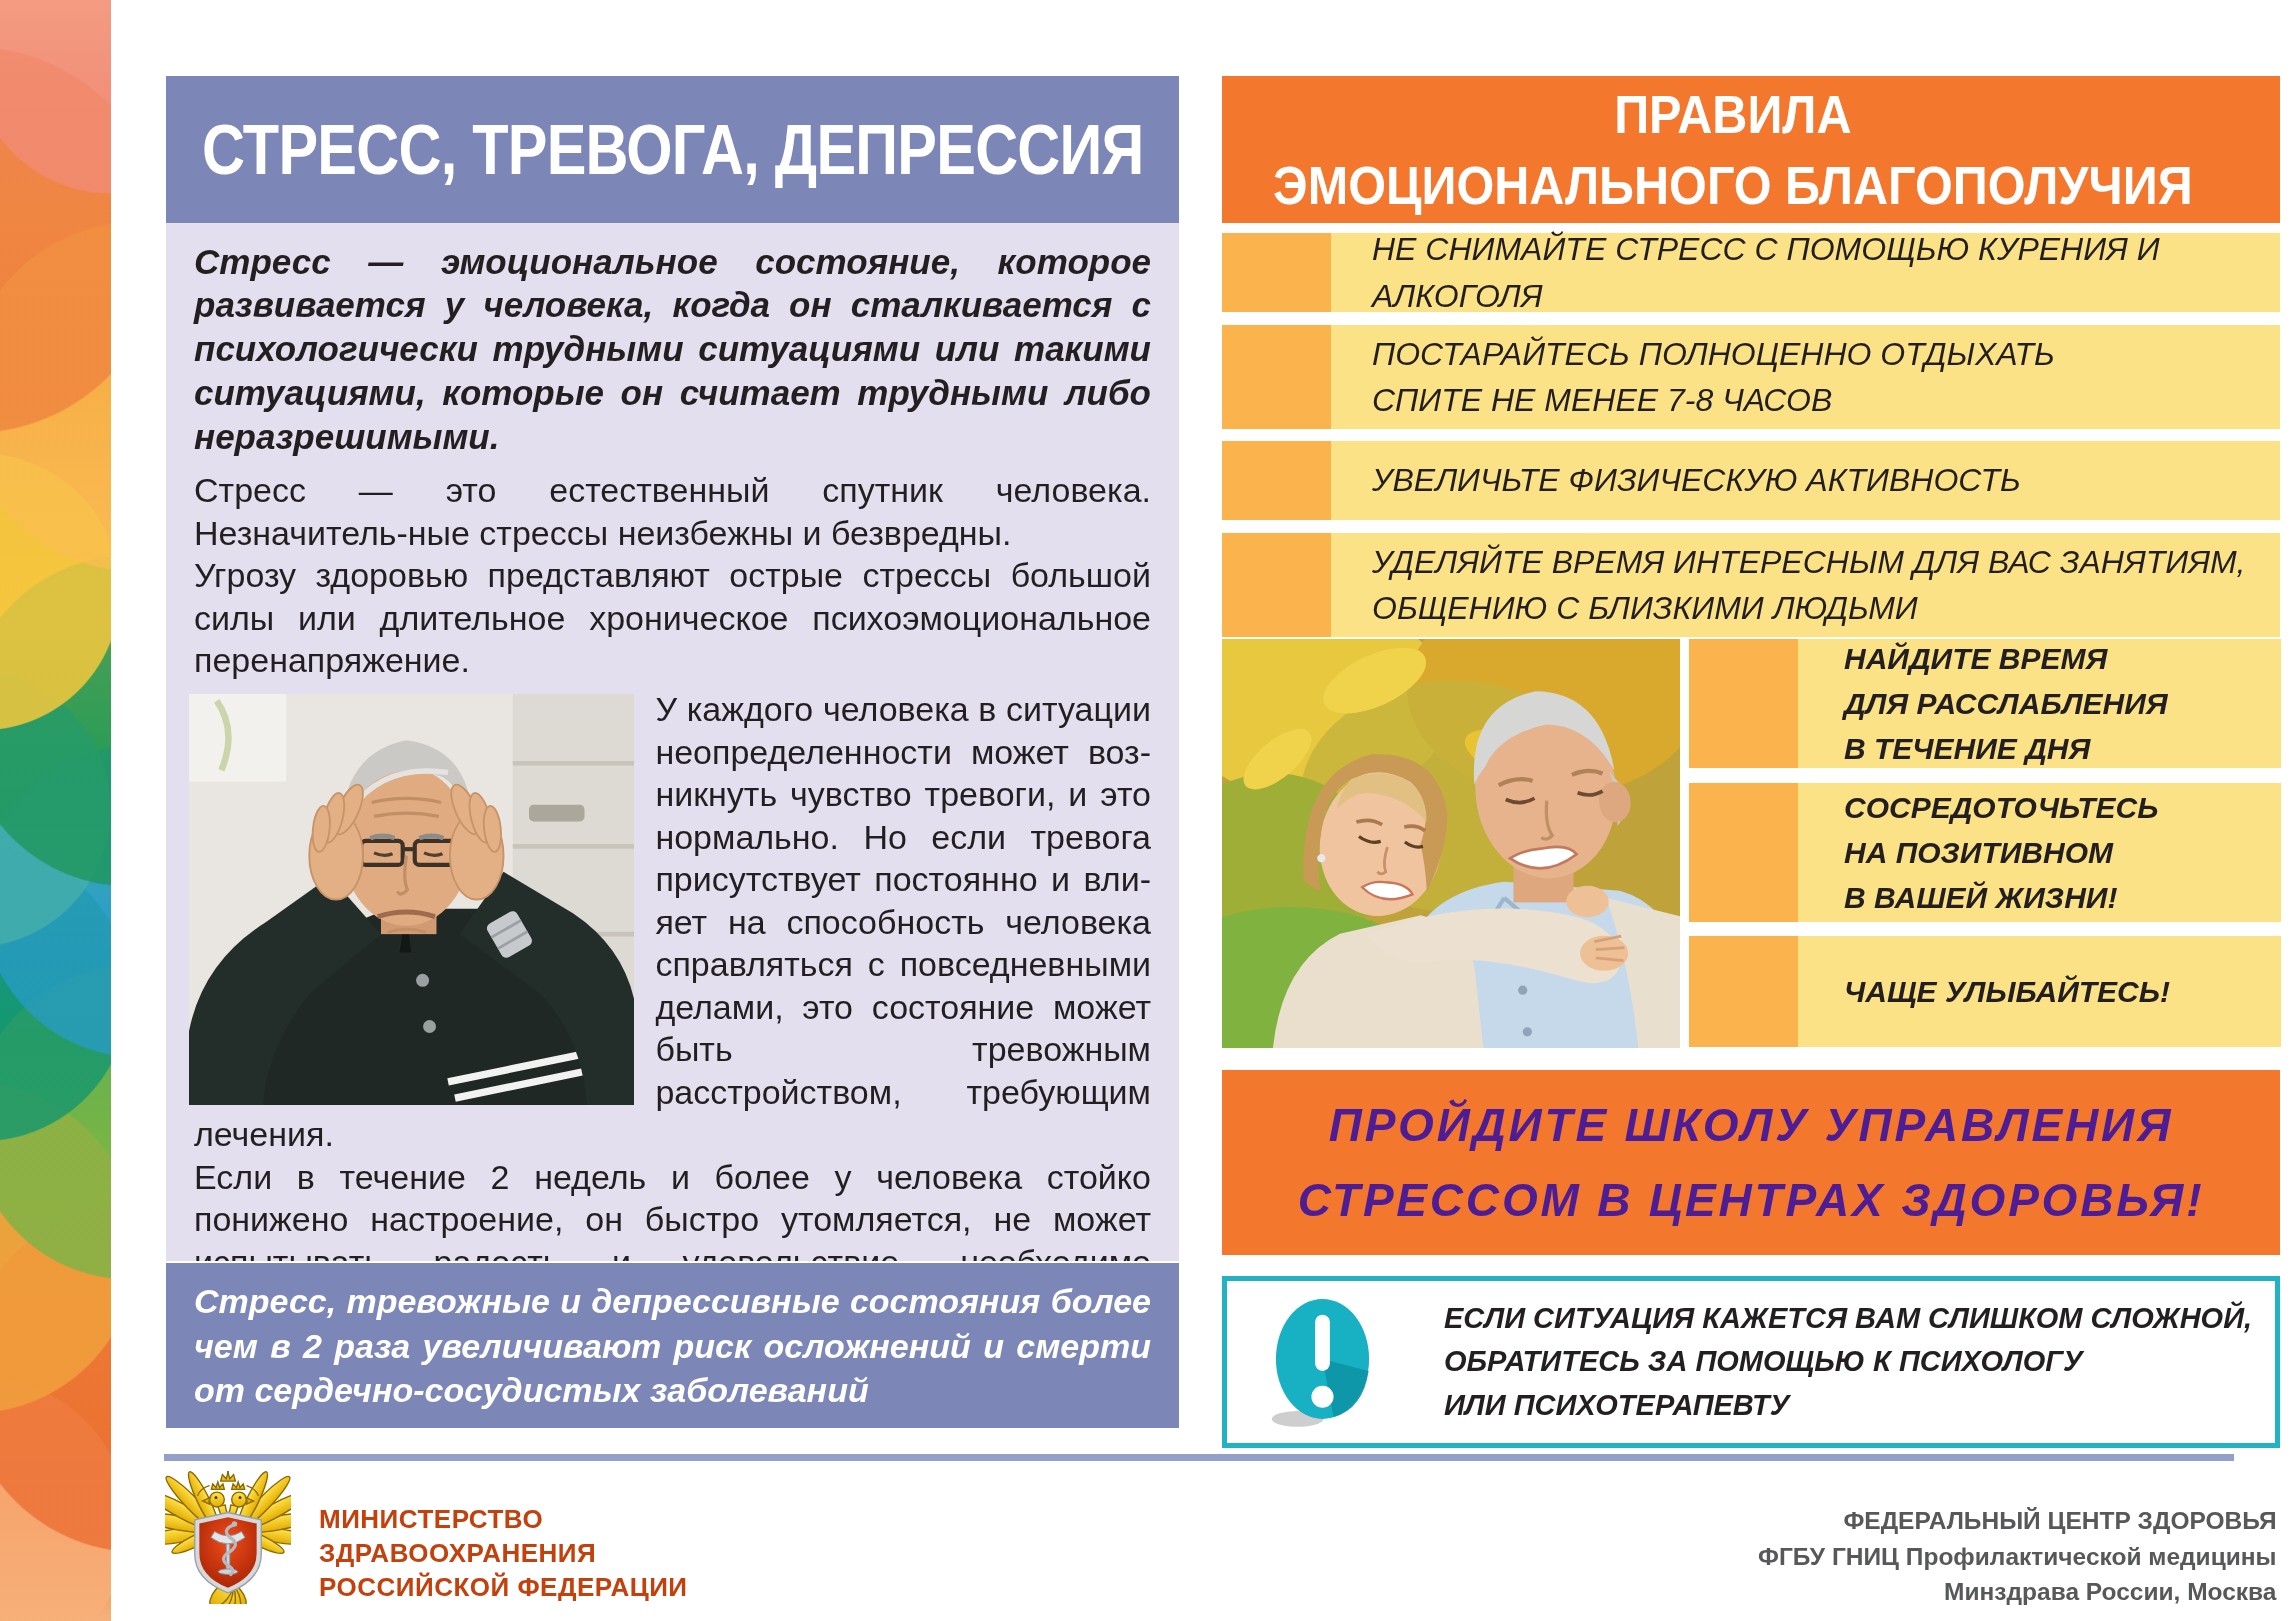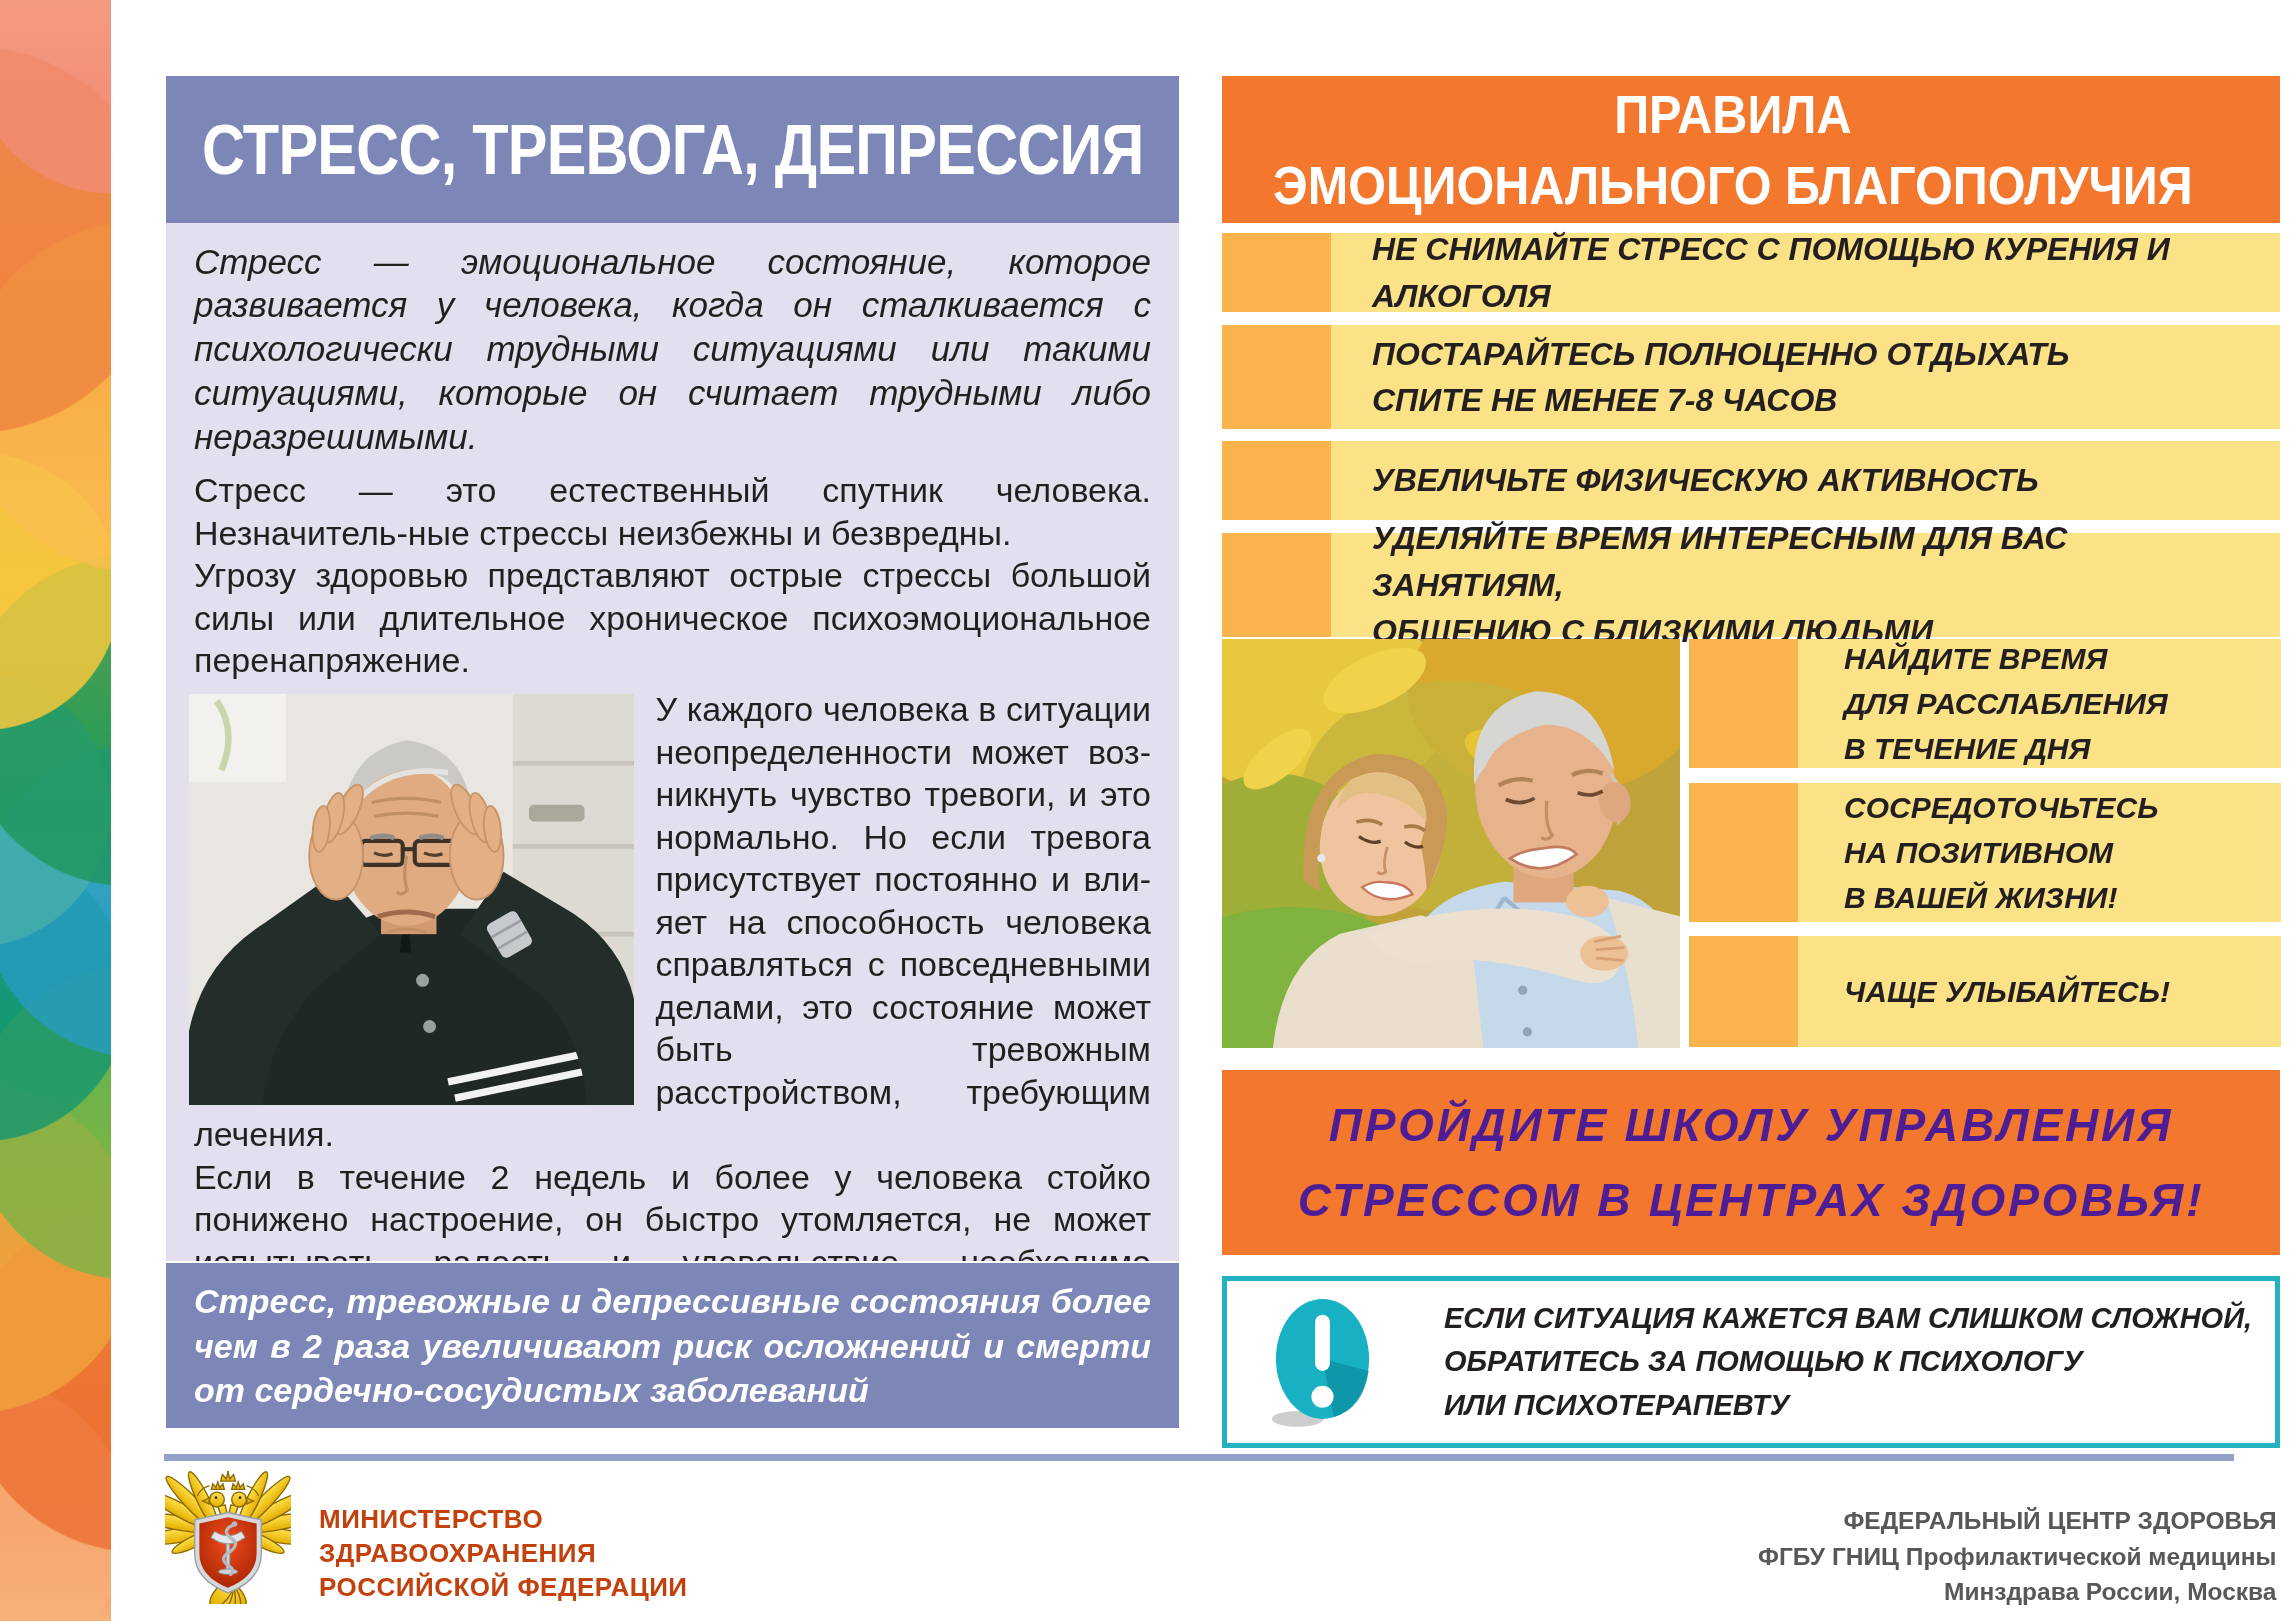--- a/index.html
+++ b/index.html
@@ -29,38 +29,38 @@
                       #e96e35 93%,#f6b27c 100%);
   }
   
   #lp-header{left:166px;top:76px;width:1013px;height:147px;background:#7d87b7;
              display:flex;align-items:center;justify-content:center;}
   #lp-header .t{font-size:70px;font-weight:bold;color:#fff;white-space:nowrap;
                 transform:scaleX(.85);letter-spacing:-0.9px;}
   #lp-body{left:166px;top:223px;width:1013px;height:1038px;background:#e3dfee;
            padding:16.6px 28px 0 28px;box-sizing:border-box;overflow:hidden;
            font-size:34px;line-height:1.25;}
-  #lp-body .intro{font-weight:normal;font-style:italic;font-size:35px;margin:0 0 11px 0;}
+  #lp-body .intro{font-weight:bold;font-style:italic;font-size:35px;margin:0 0 11px 0;}
   #lp-body p{margin:0;}
   #lp-body .gap{height:6.5px;}
   #photo-man{float:left;width:445px;height:411px;margin:5.5px 21px 2.8px -4.6px;}
   #lp-highlight{left:166px;top:1263px;width:1013px;height:165px;background:#7d87b7;
                 padding:15.7px 28px;box-sizing:border-box;color:#fff;
                 font-weight:bold;font-style:italic;font-size:34px;line-height:1.32;}
   
   #rp-header{left:1222px;top:76px;width:1058px;height:147px;background:#f4772e;
              display:flex;align-items:center;justify-content:flex-start;text-align:center;}
   #rp-header .t{font-size:54px;font-weight:bold;color:#fff;line-height:1.3;
                 transform:scaleX(.9);}
   .rule-bar{left:1222px;width:1058px;background:#fce287;}
   .rule-bar::before{content:"";position:absolute;left:0;top:0;width:109px;height:100%;
                     background:#fbb44d;}
   .rule-bar .txt{position:absolute;left:150px;right:23px;top:0;bottom:0;
                  display:flex;flex-direction:column;justify-content:center;
-                 font-size:32px;font-weight:bold;font-style:italic;line-height:1.45;}
+                 font-size:32px;font-weight:normal;font-style:italic;line-height:1.45;}
   #bar1{top:233px;height:79px;}
   #bar2{top:325px;height:104px;}
   #bar3{top:441px;height:79px;}
   #bar4{top:533px;height:104px;}
   #photo-couple{left:1222px;top:639px;width:458px;height:409px;}
   .side-box{left:1689px;width:592px;background:#fce287;}
   .side-box::before{content:"";position:absolute;left:0;top:0;width:109px;height:100%;
                     background:#fbb44d;}
   .side-box .txt{position:absolute;left:155px;right:9.2px;top:0;bottom:0;
                  display:flex;flex-direction:column;justify-content:center;

